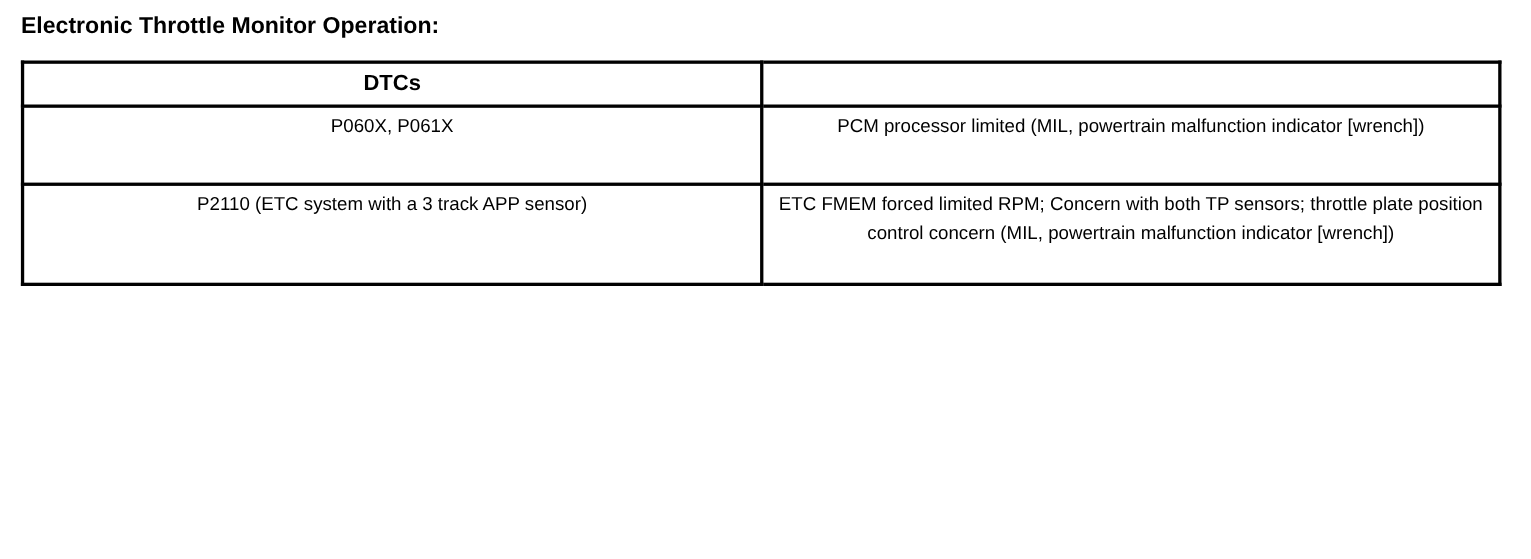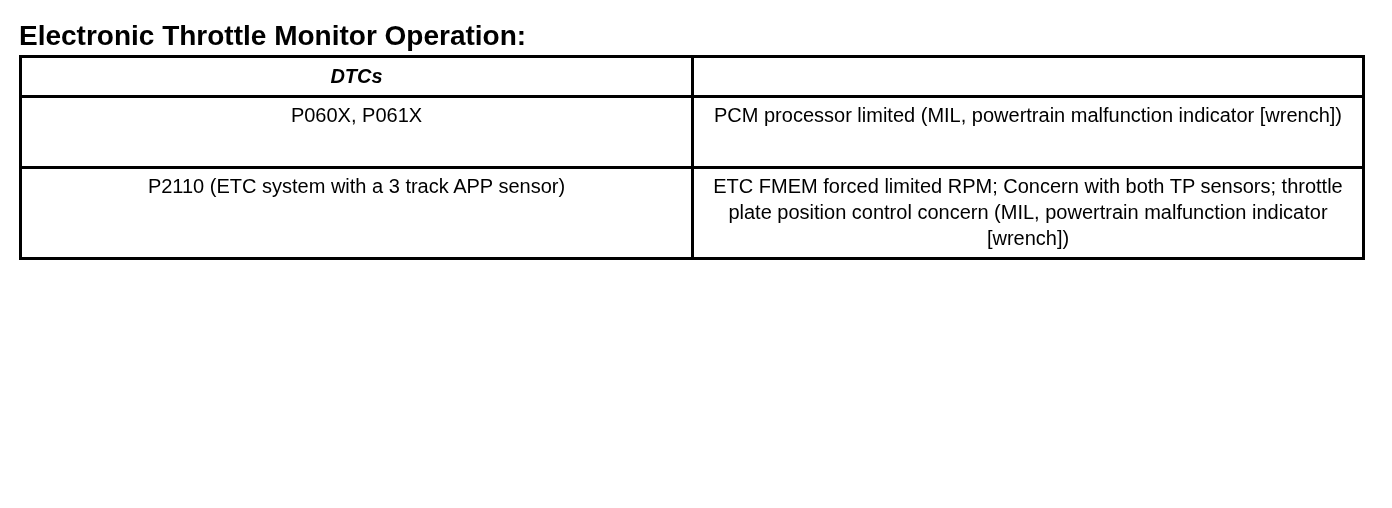--- a/index.html
+++ b/index.html
@@ -18,26 +18,25 @@
   .page {
     position: relative;
     width: 1392px;
     height: 508px;
     overflow: hidden;
   }
   .doc-title {
     position: absolute;
     left: 19px;
     top: 11px;
-    font-size: 28px;
+    font-size: 21px;
     font-weight: bold;
     line-height: 26px;
     letter-spacing: 0px;
     white-space: nowrap;
-    margin-top: 12px;
   }
   .dtc-table {
     position: absolute;
     left: 19px;
     top: 55px;
     width: 1343px;
     border-collapse: collapse;
     table-layout: fixed;
   }
   .dtc-table td,
@@ -46,30 +45,30 @@
     padding: 0;
     vertical-align: top;
     text-align: center;
     font-weight: normal;
   }
   .col-dtc  { width: 672px; }
   .col-desc { width: 671px; }
 
   .cell-inner {
     padding: 4px 10px 6px 10px;
-    font-size: 20px;
+    font-size: 17px;
     line-height: 26px;
   }
   .header-row .cell-inner {
     font-weight: bold;
     font-size: 20px;
     line-height: 26px;
     padding: 5px 10px 6px 10px;
   }
-  .header-row td { height: 34px; font-style: italic; }
+  .header-row td { height: 34px; }
   .header-empty .cell-inner { min-height: 26px; }
 
   .row-h-74  td { height: 68px; }
   .row-h-67  td { height: 61px; }
   .row-h-94  td { height: 88px; }
   .row-last  td { height: 87px; }
 </style>
 </head>
 <body>
 

